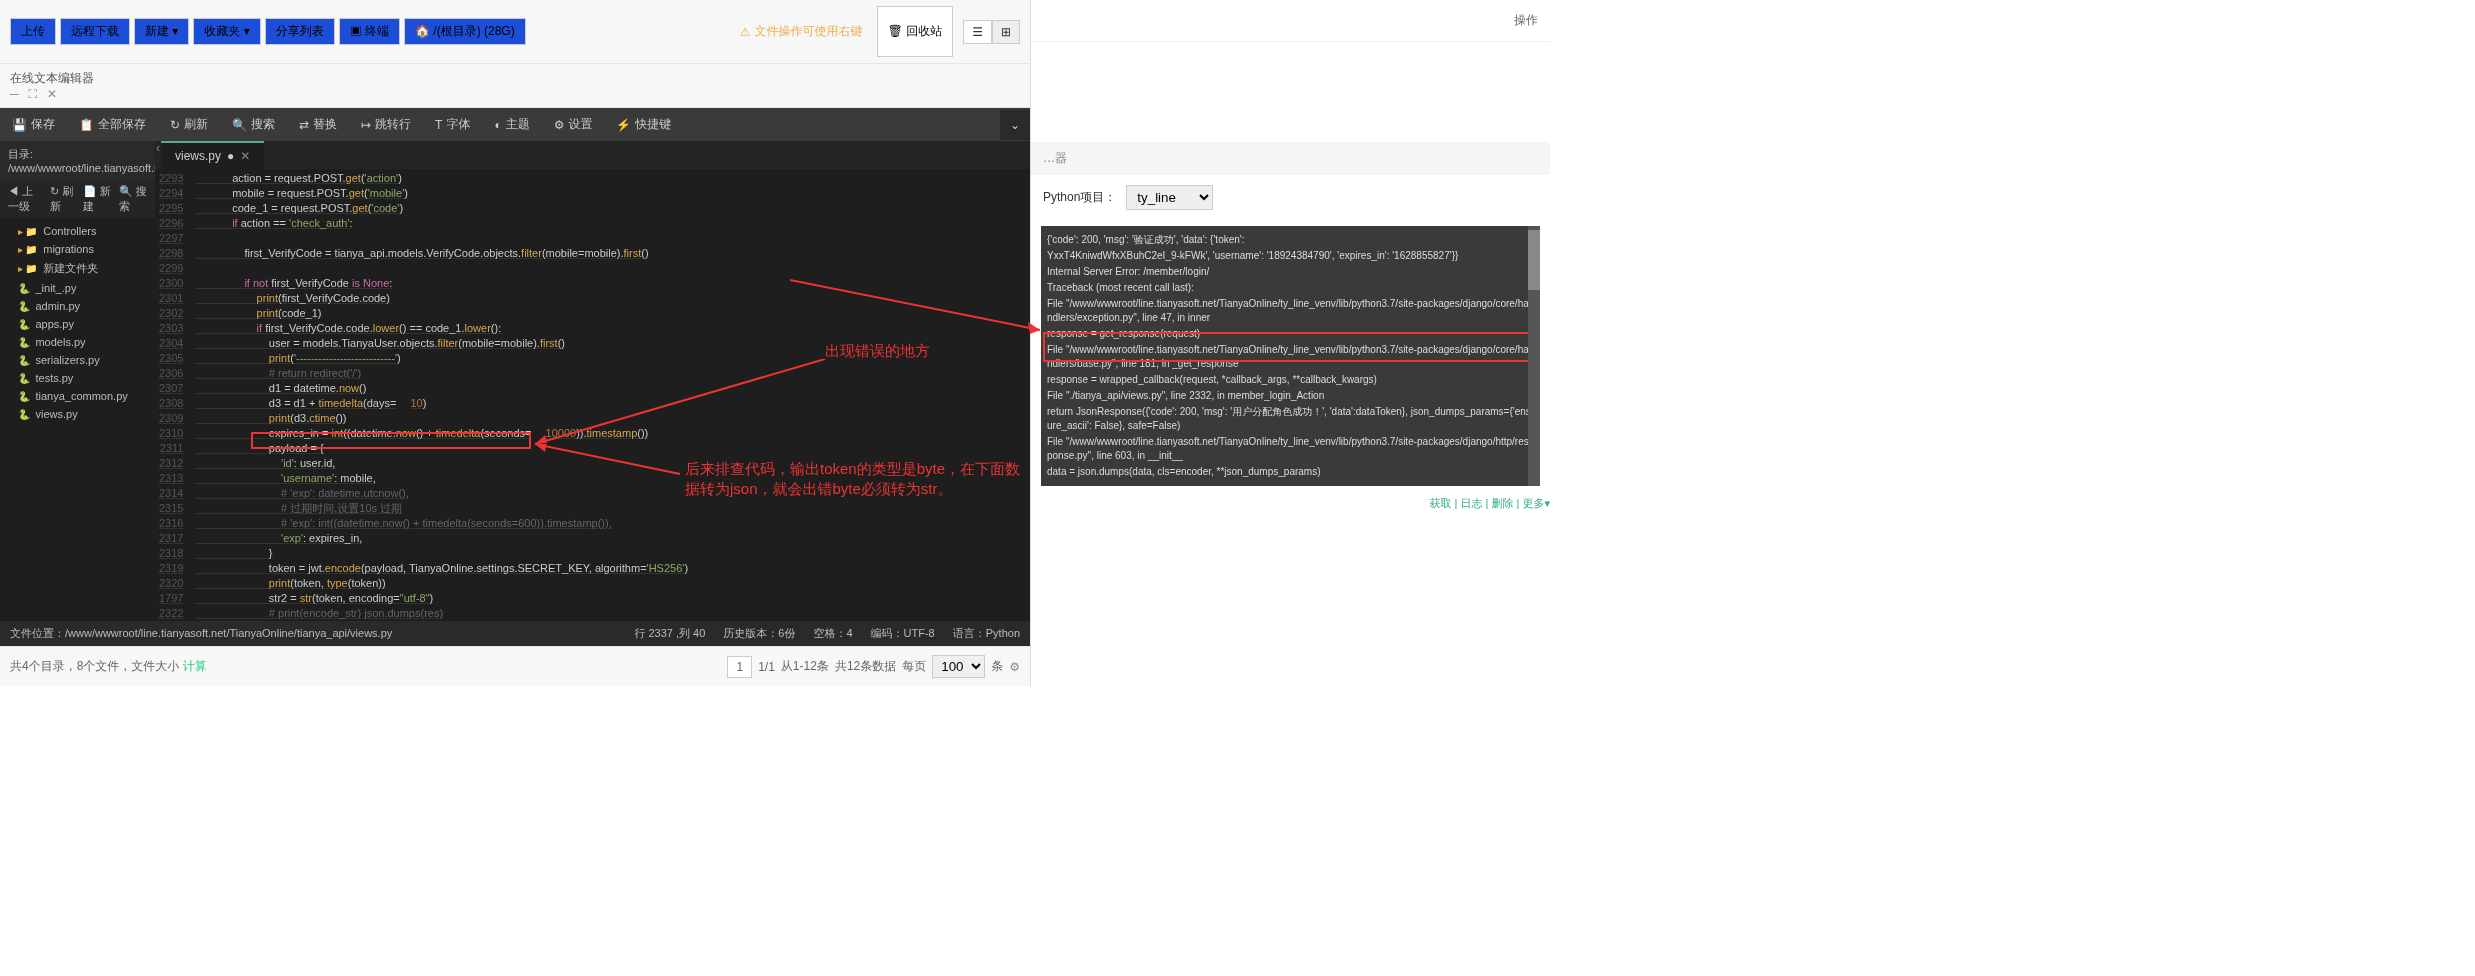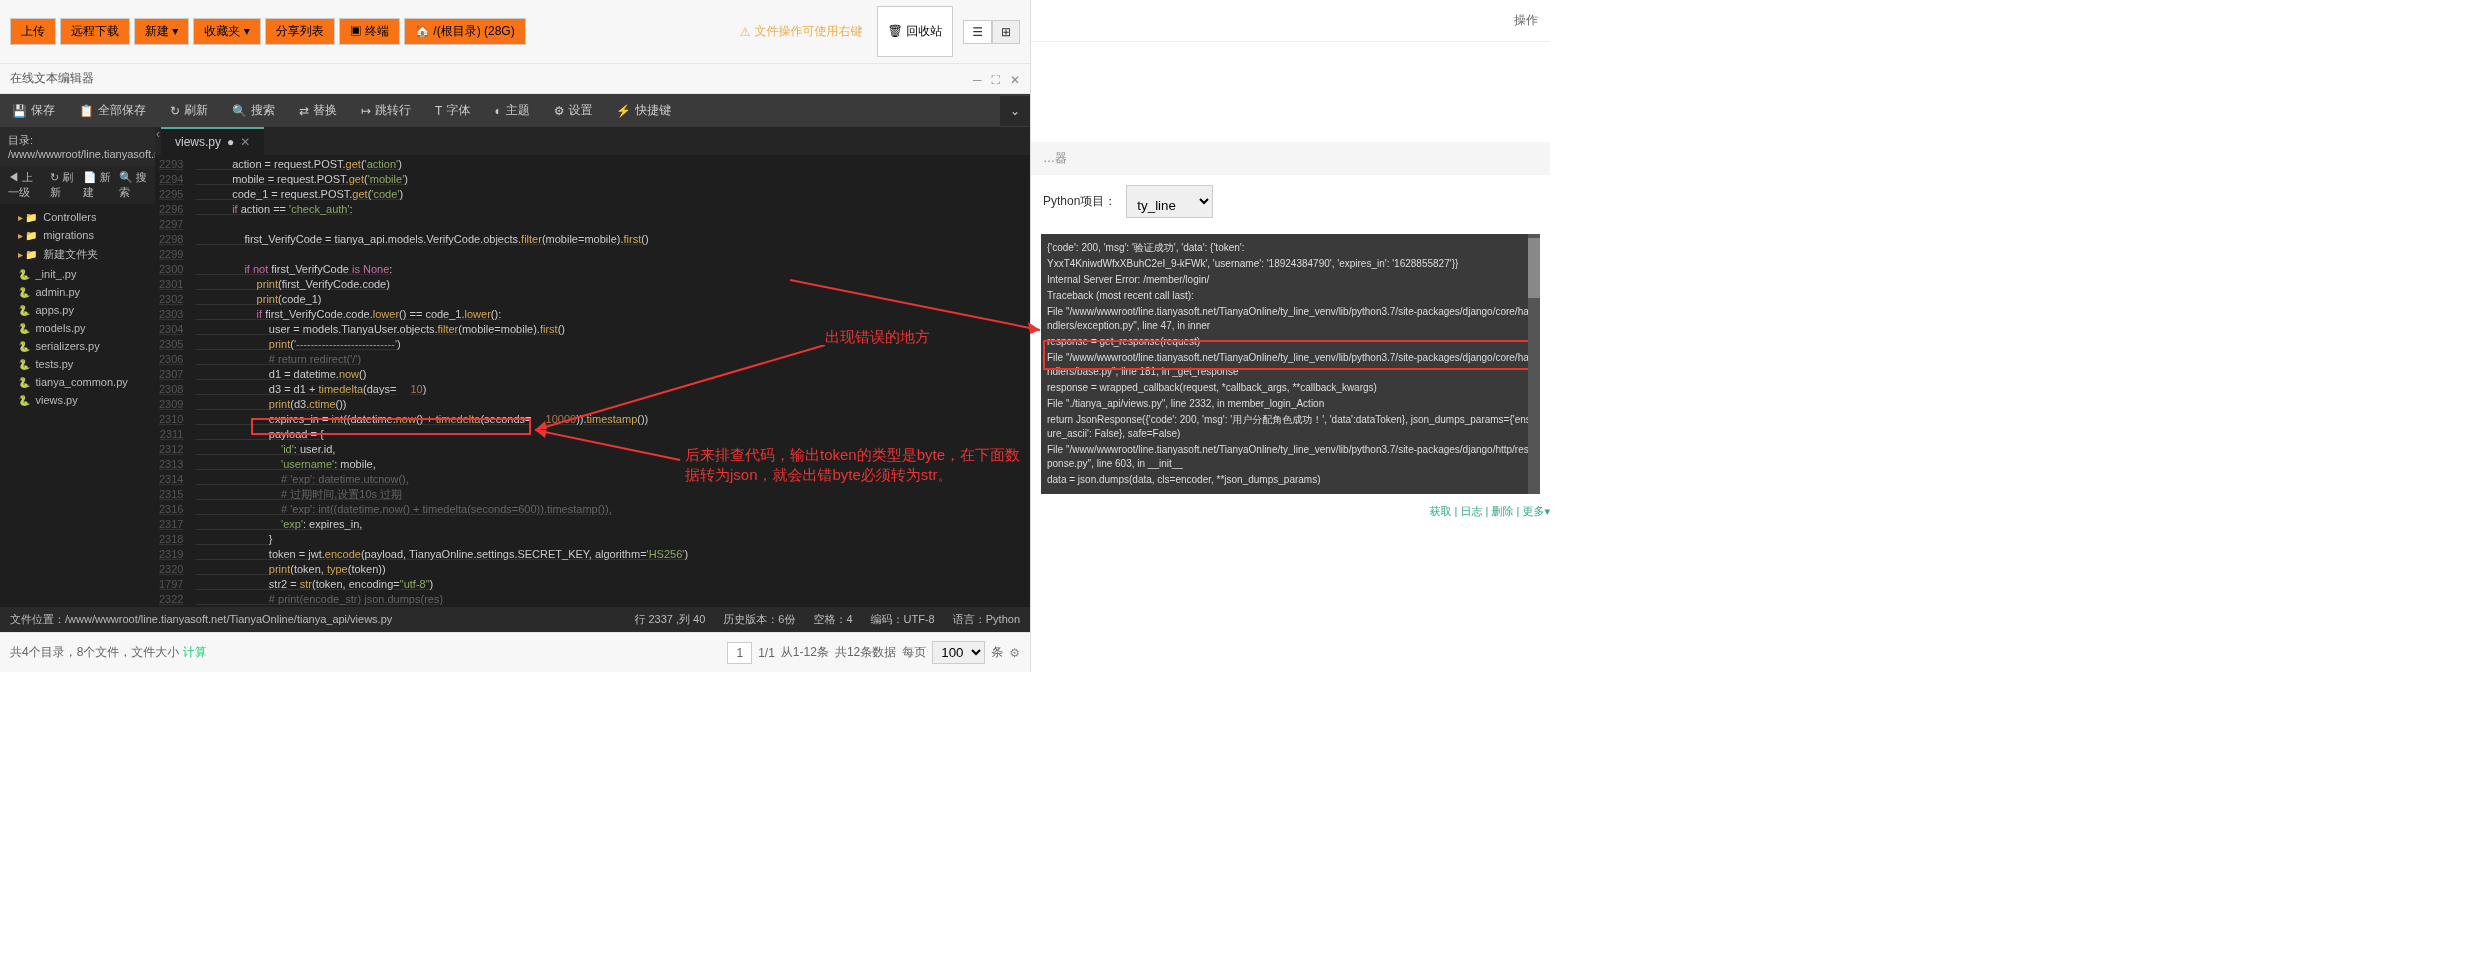--- a/index.html
+++ b/index.html
@@ -2,29 +2,29 @@
 <html><head>
 <meta charset="utf-8">
 <style>
 * { margin: 0; padding: 0; box-sizing: border-box; font-family: "Microsoft YaHei", Arial, sans-serif; }
 body { background: #fff; font-size: 12px; color: #333; display: flex; }
 .left-panel { width: 1030px; display: flex; flex-direction: column; }
 .right-panel { width: 520px; background: #fff; border-left: 1px solid #ddd; }
 
 
 .top-toolbar { display: flex; align-items: center; padding: 6px 10px; background: #f7f7f7; border-bottom: 1px solid #e5e5e5; gap: 4px; }
-.top-toolbar button { background: #f97316; border: 1px solid #ccc; padding: 4px 10px; font-size: 12px; cursor: pointer; }
+.top-toolbar button { background: #1d4ed8; border: 1px solid #ccc; padding: 4px 10px; font-size: 12px; cursor: pointer; }
 .top-toolbar .warn { margin-left: auto; color: #f0ad4e; display: flex; align-items: center; gap: 4px; }
 .top-toolbar .trash-btn { background: #fff; border: 1px solid #ccc; padding: 16px 10px; margin-left: 10px; }
 .top-toolbar .view-toggle { display: flex; margin-left: 6px; }
 .top-toolbar .view-toggle span { border: 1px solid #ccc; padding: 4px 8px; background: #fff; }
 .top-toolbar .view-toggle span.active { background: #eee; }
 
 
-.editor-title-bar { display: flex; align-items: flex-end; padding: 6px 10px; background: #f7f7f7; border-bottom: 1px solid #e5e5e5; }
+.editor-title-bar { display: flex; align-items: flex-start; padding: 6px 10px; background: #f7f7f7; border-bottom: 1px solid #e5e5e5; flex-direction: column; }
 .editor-title-bar .title { flex: 1; font-size: 12px; color: #555; }
 .editor-title-bar .win-icons { display: flex; gap: 10px; color: #888; }
 
 
 .editor-toolbar { display: flex; align-items: center; background: #3a3a3a; color: #ccc; font-size: 12px; }
 .editor-toolbar .item { padding: 8px 12px; display: flex; align-items: center; gap: 4px; cursor: pointer; }
 .editor-toolbar .spacer { flex: 1; }
 .editor-toolbar .chev { padding: 8px 10px; background: #2a2a2a; }
 
 
@@ -73,21 +73,21 @@
 .bottom-bar .summary { flex: 1; }
 .bottom-bar .calc { color: #2c7; }
 .bottom-bar .pager { display: flex; align-items: center; gap: 6px; }
 .bottom-bar .pager .pg { border: 1px solid #ccc; padding: 3px 8px; background: #fff; }
 .bottom-bar select { border: 1px solid #ccc; padding: 2px 4px; }
 
 
 .right-panel .op-header { padding: 12px; text-align: right; color: #666; border-bottom: 1px solid #eee; }
 .right-panel .section-label { padding: 8px 12px; color: #888; background: #f5f5f5; }
 .right-panel .proj-row { padding: 10px 12px; display: flex; align-items: center; gap: 10px; }
-.right-panel .proj-row select { border: 1px solid #ccc; padding: 11px 20px 3px 6px; }
+.right-panel .proj-row select { border: 1px solid #ccc; padding: 3px 20px 3px 6px; }
 .right-panel .log-box { margin: 6px 10px; background: #3a3a3a; color: #ddd; font-size: 10px; font-family: Consolas, monospace; padding: 6px; line-height: 14px; position: relative; max-height: 280px; overflow: hidden; }
 .right-panel .log-box .log-line { white-space: normal; word-break: break-all; padding: 1px 0; }
 .right-panel .log-highlight { position: absolute; border: 2px solid #e33; left: 2px; right: 10px; top: 106px; height: 30px; pointer-events: none; }
 .right-panel .actions-row { padding: 4px 0; text-align: right; font-size: 11px; }
 .log-scroll { position: absolute; right: 0; top: 0; bottom: 0; width: 12px; background: #555; }
 .log-scroll .thumb { background: #888; width: 100%; height: 60px; margin-top: 4px; }
 
 .long-arrow { position: absolute; pointer-events: none; z-index: 100; }
 </style>
 </head>

